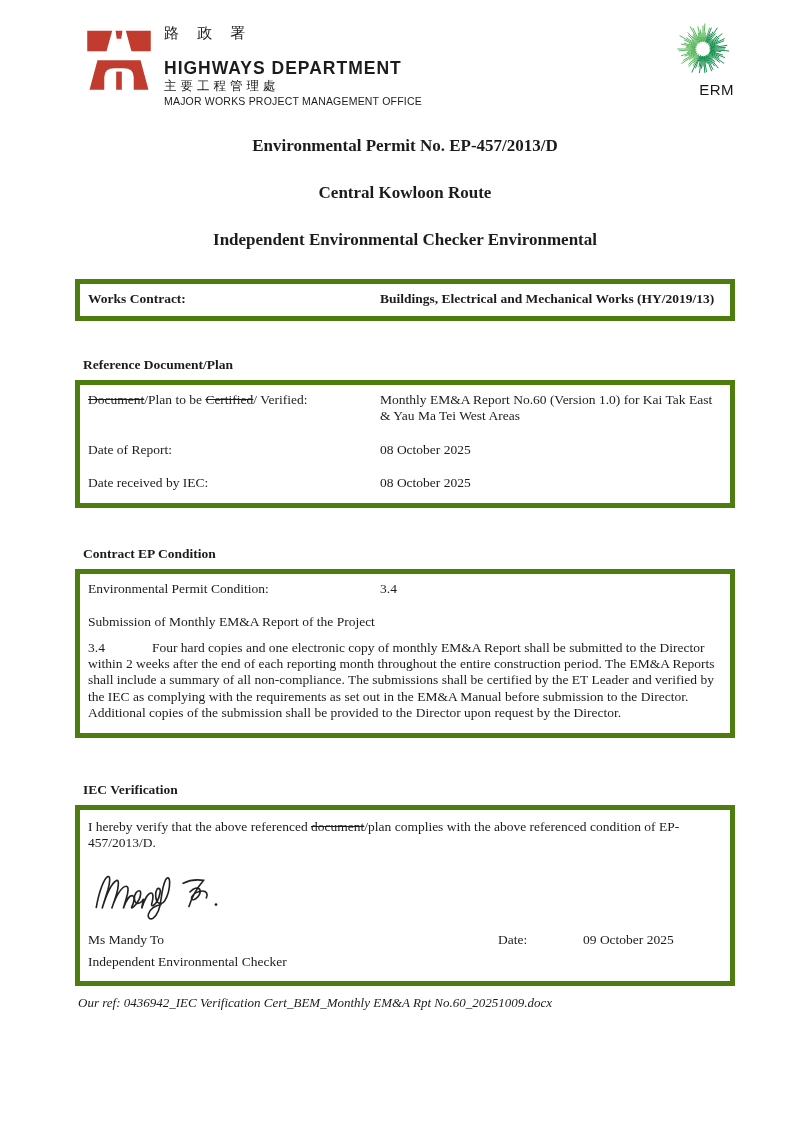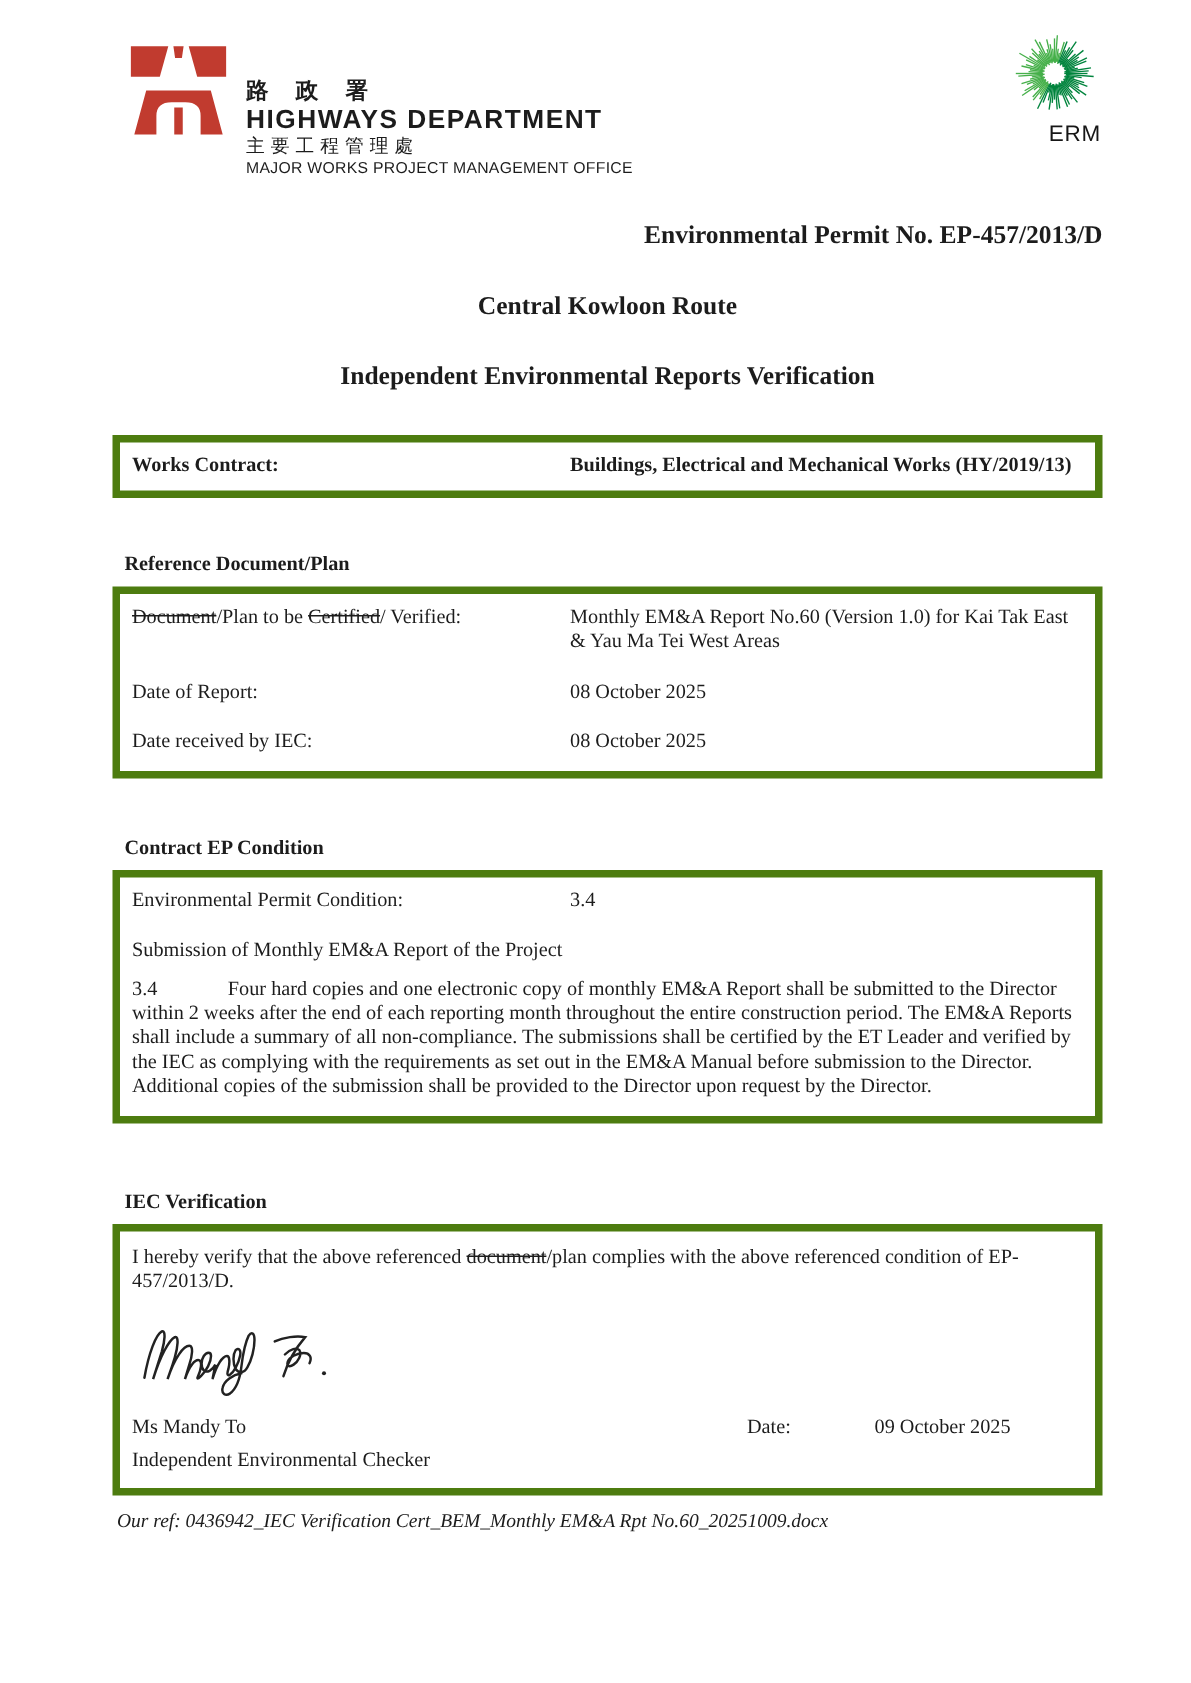--- a/index.html
+++ b/index.html
@@ -9,31 +9,31 @@
     box-sizing:border-box; overflow:hidden;
   }
   .content { padding:0 59px 0 75px; }
 
   
   .header { display:flex; justify-content:space-between; align-items:flex-start;
             padding:24px 60px 0 85px; }
   .hd-left { display:flex; gap:11px; }
   .hd-logo svg { width:68px; height:68px; display:block; }
   .hd-text { padding-top:1px; font-family:"Liberation Sans", sans-serif; line-height:1.05; }
-  .dept-cn  { font-size:15px; font-weight:bold; letter-spacing:7px;margin-top:28px; }
-  .dept-en  { font-size:17.5px; font-weight:bold; letter-spacing:1px; margin-top:1px; white-space:nowrap; }
+  .dept-cn  { font-size:15px; font-weight:normal; letter-spacing:7px; }
+  .dept-en  { font-size:17.5px; font-weight:bold; letter-spacing:1px; margin-top:18px; white-space:nowrap; }
   .office-cn{ font-size:12.5px; letter-spacing:4px; margin-top:3px; }
   .office-en{ font-size:10.5px; margin-top:3px; letter-spacing:0.2px; }
   .erm { text-align:center; margin-top:-2px; }
   .erm svg { width:58px; height:58px; display:block; margin:0 auto; }
   .erm-label { font-family:"Liberation Sans", sans-serif; font-size:15px; color:#161616; margin-top:1px; letter-spacing:0.5px;margin-left:28px; }
 
   
   .title { text-align:center; font-weight:bold; font-size:17px; }
-  .title-permit { margin-top:29px;text-align:right; }
+  .title-permit { margin-top:29px; }
   .title-route  { margin-top:27px; }
   .title-verif  { margin-top:27px; }
 
   
   .box { border:5px solid #4d7c0f; font-size:13.5px; line-height:1.22; }
   .row { display:flex; }
   .cell-label { width:300px; box-sizing:border-box; padding:7px 4px 7px 8px; }
   .cell-value { flex:1; padding:7px 10px 7px 0; }
   .bold { font-weight:bold; }
   .strike { text-decoration:line-through; }
@@ -182,21 +182,21 @@
           </g>
       </svg>
       <div class="erm-label">ERM</div>
     </div>
   </div>
 
   <div class="content">
 
     <div class="title title-permit">Environmental Permit No. EP-457/2013/D</div>
     <div class="title title-route">Central Kowloon Route</div>
-    <div class="title title-verif">Independent Environmental Reports Verification</div>
+    <div class="title title-verif">Independent Environmental Checker Environmental</div>
 
     <div class="box works-box">
       <div class="row">
         <div class="cell-label bold">Works Contract:</div>
         <div class="cell-value bold">Buildings, Electrical and Mechanical Works (HY/2019/13)</div>
       </div>
     </div>
 
     <div class="section-heading h-refdoc">Reference Document/Plan</div>
     <div class="box box-mt refdoc-box">

